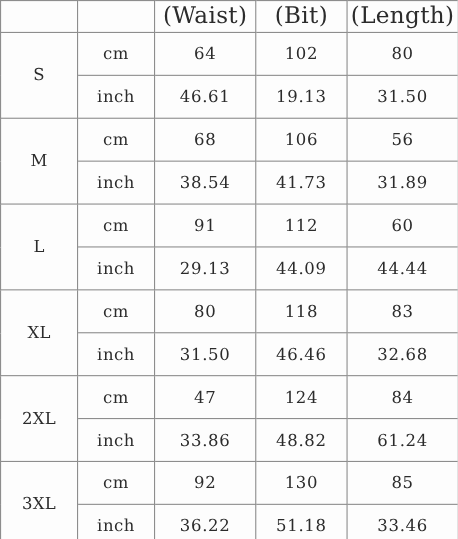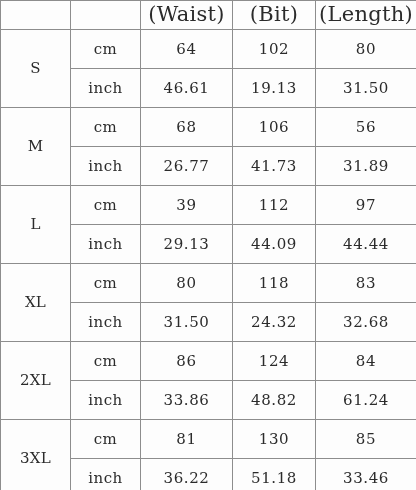--- a/index.html
+++ b/index.html
@@ -125,71 +125,71 @@
 
     <tr class="data-row">
       <td class="red size-cell" rowspan="2">M</td>
       <td class="red unit-cell">cm</td>
       <td class="meas">68</td>
       <td class="meas">106</td>
       <td class="meas">56</td>
     </tr>
     <tr class="data-row">
       <td class="red unit-cell">inch</td>
-      <td class="meas">26.77</td>
+      <td class="meas">38.54</td>
       <td class="meas">41.73</td>
       <td class="meas">31.89</td>
     </tr>
 
     <tr class="data-row">
       <td class="red size-cell" rowspan="2">L</td>
       <td class="red unit-cell">cm</td>
-      <td class="meas">39</td>
+      <td class="meas">91</td>
       <td class="meas">112</td>
-      <td class="meas">97</td>
+      <td class="meas">60</td>
     </tr>
     <tr class="data-row">
       <td class="red unit-cell">inch</td>
       <td class="meas">29.13</td>
       <td class="meas">44.09</td>
       <td class="meas">44.44</td>
     </tr>
 
     <tr class="data-row">
       <td class="red size-cell" rowspan="2">XL</td>
       <td class="red unit-cell">cm</td>
       <td class="meas">80</td>
       <td class="meas">118</td>
       <td class="meas">83</td>
     </tr>
     <tr class="data-row">
       <td class="red unit-cell">inch</td>
       <td class="meas">31.50</td>
-      <td class="meas">24.32</td>
+      <td class="meas">46.46</td>
       <td class="meas">32.68</td>
     </tr>
 
     <tr class="data-row">
       <td class="red size-cell" rowspan="2">2XL</td>
       <td class="red unit-cell">cm</td>
-      <td class="meas">86</td>
+      <td class="meas">47</td>
       <td class="meas">124</td>
       <td class="meas">84</td>
     </tr>
     <tr class="data-row">
       <td class="red unit-cell">inch</td>
       <td class="meas">33.86</td>
       <td class="meas">48.82</td>
       <td class="meas">61.24</td>
     </tr>
 
     <tr class="data-row">
       <td class="red size-cell" rowspan="2">3XL</td>
       <td class="red unit-cell">cm</td>
-      <td class="meas">81</td>
+      <td class="meas">92</td>
       <td class="meas">130</td>
       <td class="meas">85</td>
     </tr>
     <tr class="data-row">
       <td class="red unit-cell">inch</td>
       <td class="meas">36.22</td>
       <td class="meas">51.18</td>
       <td class="meas">33.46</td>
     </tr>
 

